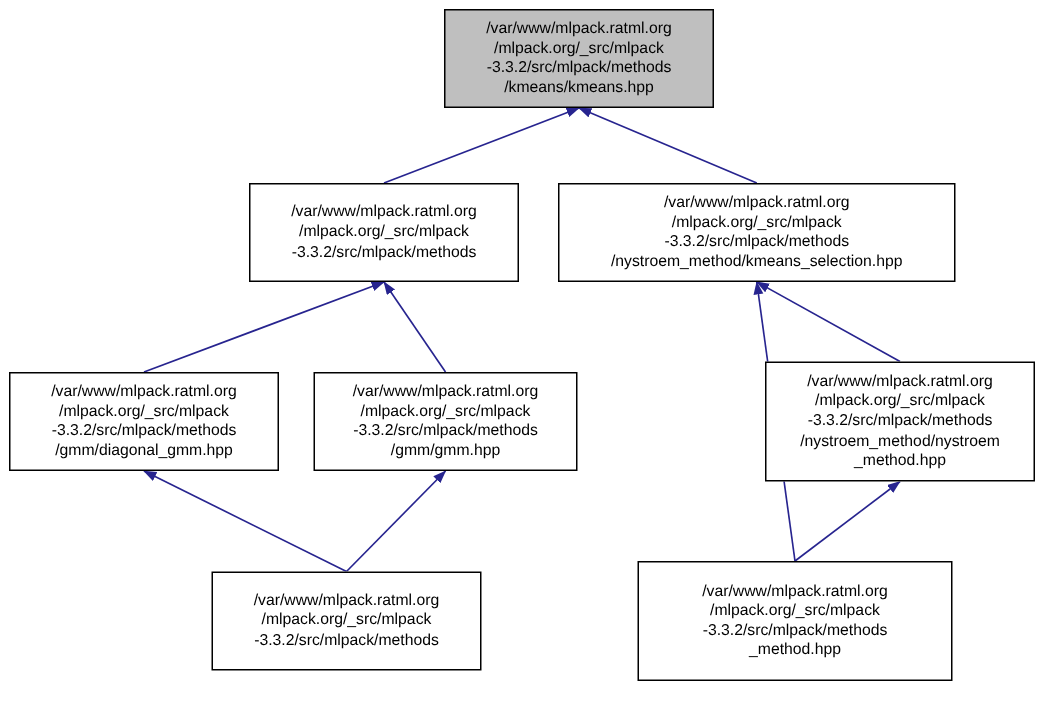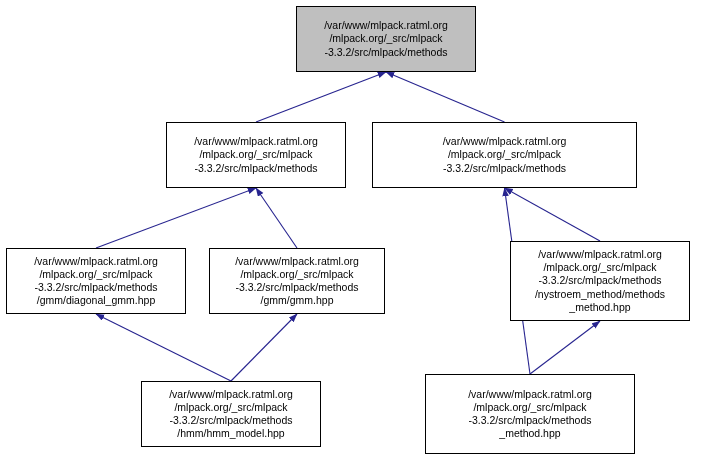--- a/index.html
+++ b/index.html
@@ -62,21 +62,21 @@
         <line x1="504.5" y1="122" x2="386" y2="72" marker-end="url(#arrow)"></line>
         <line x1="96" y1="248" x2="256" y2="188" marker-end="url(#arrow)"></line>
         <line x1="297" y1="248" x2="256" y2="188" marker-end="url(#arrow)"></line>
         <line x1="600" y1="241" x2="504.5" y2="188" marker-end="url(#arrow)"></line>
         <line x1="530" y1="374" x2="504.5" y2="188" marker-end="url(#arrow)"></line>
         <line x1="231" y1="381" x2="96" y2="314" marker-end="url(#arrow)"></line>
         <line x1="231" y1="381" x2="297" y2="314" marker-end="url(#arrow)"></line>
         <line x1="530" y1="374" x2="600" y2="321" marker-end="url(#arrow)"></line>
       </g>
   </svg>
-<div class="node root" style="left: 296px; top: 6px; width: 180px; height: 66px;"><span>/var/www/mlpack.ratml.org</span><span>/mlpack.org/_src/mlpack</span><span>-3.3.2/src/mlpack/methods</span></div>
+<div class="node root" style="left: 296px; top: 6px; width: 180px; height: 66px;"><span>/var/www/mlpack.ratml.org</span><span>/mlpack.org/_src/mlpack</span><span>-3.3.2/src/mlpack/methods</span><span>/kmeans/kmeans.hpp</span></div>
     <div class="node" style="left: 166px; top: 122px; width: 180px; height: 66px;"><span>/var/www/mlpack.ratml.org</span><span>/mlpack.org/_src/mlpack</span><span>-3.3.2/src/mlpack/methods</span></div>
-    <div class="node" style="left: 372px; top: 122px; width: 265px; height: 66px;"><span>/var/www/mlpack.ratml.org</span><span>/mlpack.org/_src/mlpack</span><span>-3.3.2/src/mlpack/methods</span></div>
+    <div class="node" style="left: 372px; top: 122px; width: 265px; height: 66px;"><span>/var/www/mlpack.ratml.org</span><span>/mlpack.org/_src/mlpack</span><span>-3.3.2/src/mlpack/methods</span><span>/nystroem_method/kmeans_selection.hpp</span></div>
     <div class="node" style="left: 6px; top: 248px; width: 180px; height: 66px;"><span>/var/www/mlpack.ratml.org</span><span>/mlpack.org/_src/mlpack</span><span>-3.3.2/src/mlpack/methods</span><span>/gmm/diagonal_gmm.hpp</span></div>
     <div class="node" style="left: 209px; top: 248px; width: 176px; height: 66px;"><span>/var/www/mlpack.ratml.org</span><span>/mlpack.org/_src/mlpack</span><span>-3.3.2/src/mlpack/methods</span><span>/gmm/gmm.hpp</span></div>
-    <div class="node" style="left: 510px; top: 241px; width: 180px; height: 80px;"><span>/var/www/mlpack.ratml.org</span><span>/mlpack.org/_src/mlpack</span><span>-3.3.2/src/mlpack/methods</span><span>/nystroem_method/methods</span><span>_method.hpp</span></div>
-    <div class="node" style="left: 141px; top: 381px; width: 180px; height: 66px;"><span>/var/www/mlpack.ratml.org</span><span>/mlpack.org/_src/mlpack</span><span>-3.3.2/src/mlpack/methods</span><span>/hmm/hmm_model.hpp</span></div>
+    <div class="node" style="left: 510px; top: 241px; width: 180px; height: 80px;"><span>/var/www/mlpack.ratml.org</span><span>/mlpack.org/_src/mlpack</span><span>-3.3.2/src/mlpack/methods</span><span>/nystroem_method/nystroem</span><span>_method.hpp</span></div>
+    <div class="node" style="left: 141px; top: 381px; width: 180px; height: 66px;"><span>/var/www/mlpack.ratml.org</span><span>/mlpack.org/_src/mlpack</span><span>-3.3.2/src/mlpack/methods</span></div>
     <div class="node" style="left: 425px; top: 374px; width: 210px; height: 80px;"><span>/var/www/mlpack.ratml.org</span><span>/mlpack.org/_src/mlpack</span><span>-3.3.2/src/mlpack/methods</span><span>_method.hpp</span></div>
   </div>
 
 </body></html>

